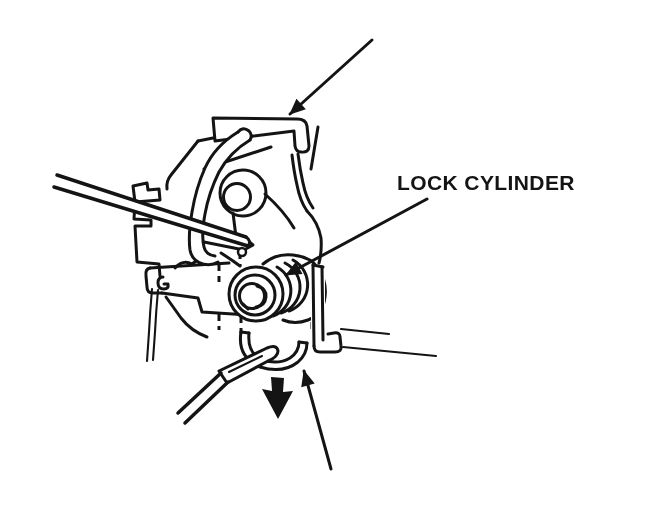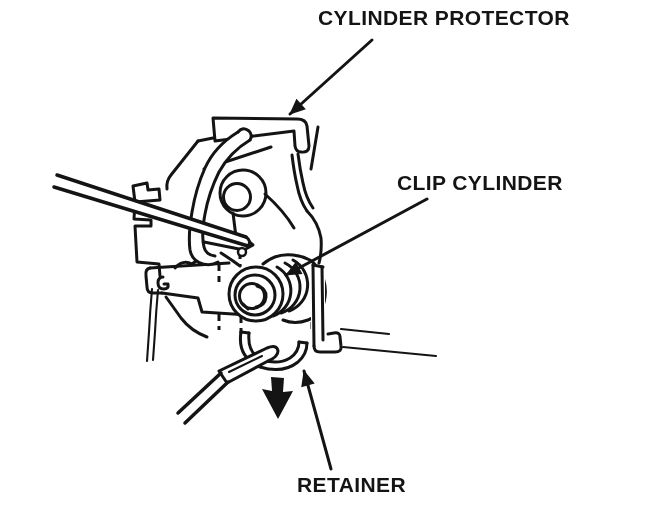--- a/index.html
+++ b/index.html
@@ -145,21 +145,19 @@
 
     <path class="solid" d="M271,377 L284,378 L283,392 L293,391 L278,419 L262,389 L272,391 Z"></path>
 
     <g>
       <path class="ink" marker-end="url(#ah)" d="M372,40 L290,114"></path>
       <path class="ink" marker-end="url(#ah)" d="M427,199 L286,275"></path>
       <path class="ink" marker-end="url(#ah)" d="M331,469 L304,371"></path>
     </g>
   </svg>
 
-  <div class="label" id="lbl-cylinder-protector">CYLINDER PROTECTOR</div>
 
-  <div class="label" id="lbl-lock-cylinder">CLIP CYLINDER</div>
+  <div class="label" id="lbl-lock-cylinder">LOCK CYLINDER</div>
 
   <div class="label" id="lbl-retainer-clip">
-    <span>RETAINER</span>
   </div>
 
 </div>
 
 </body></html>

